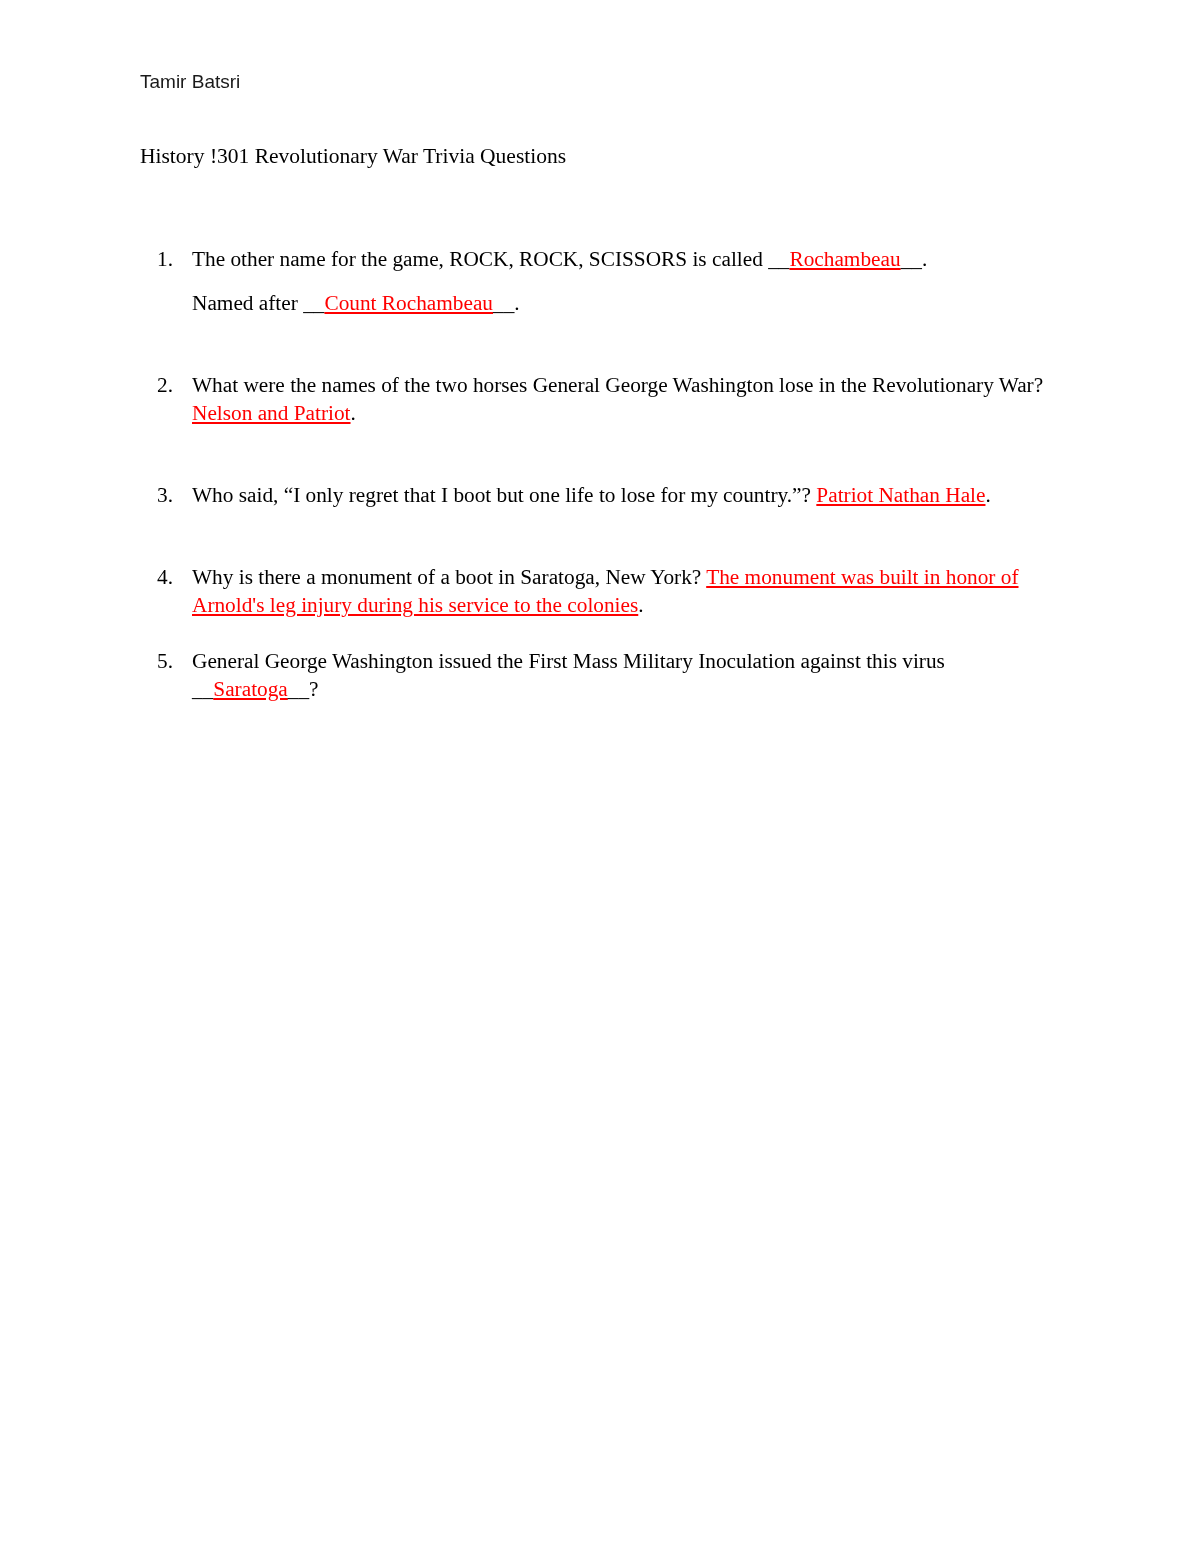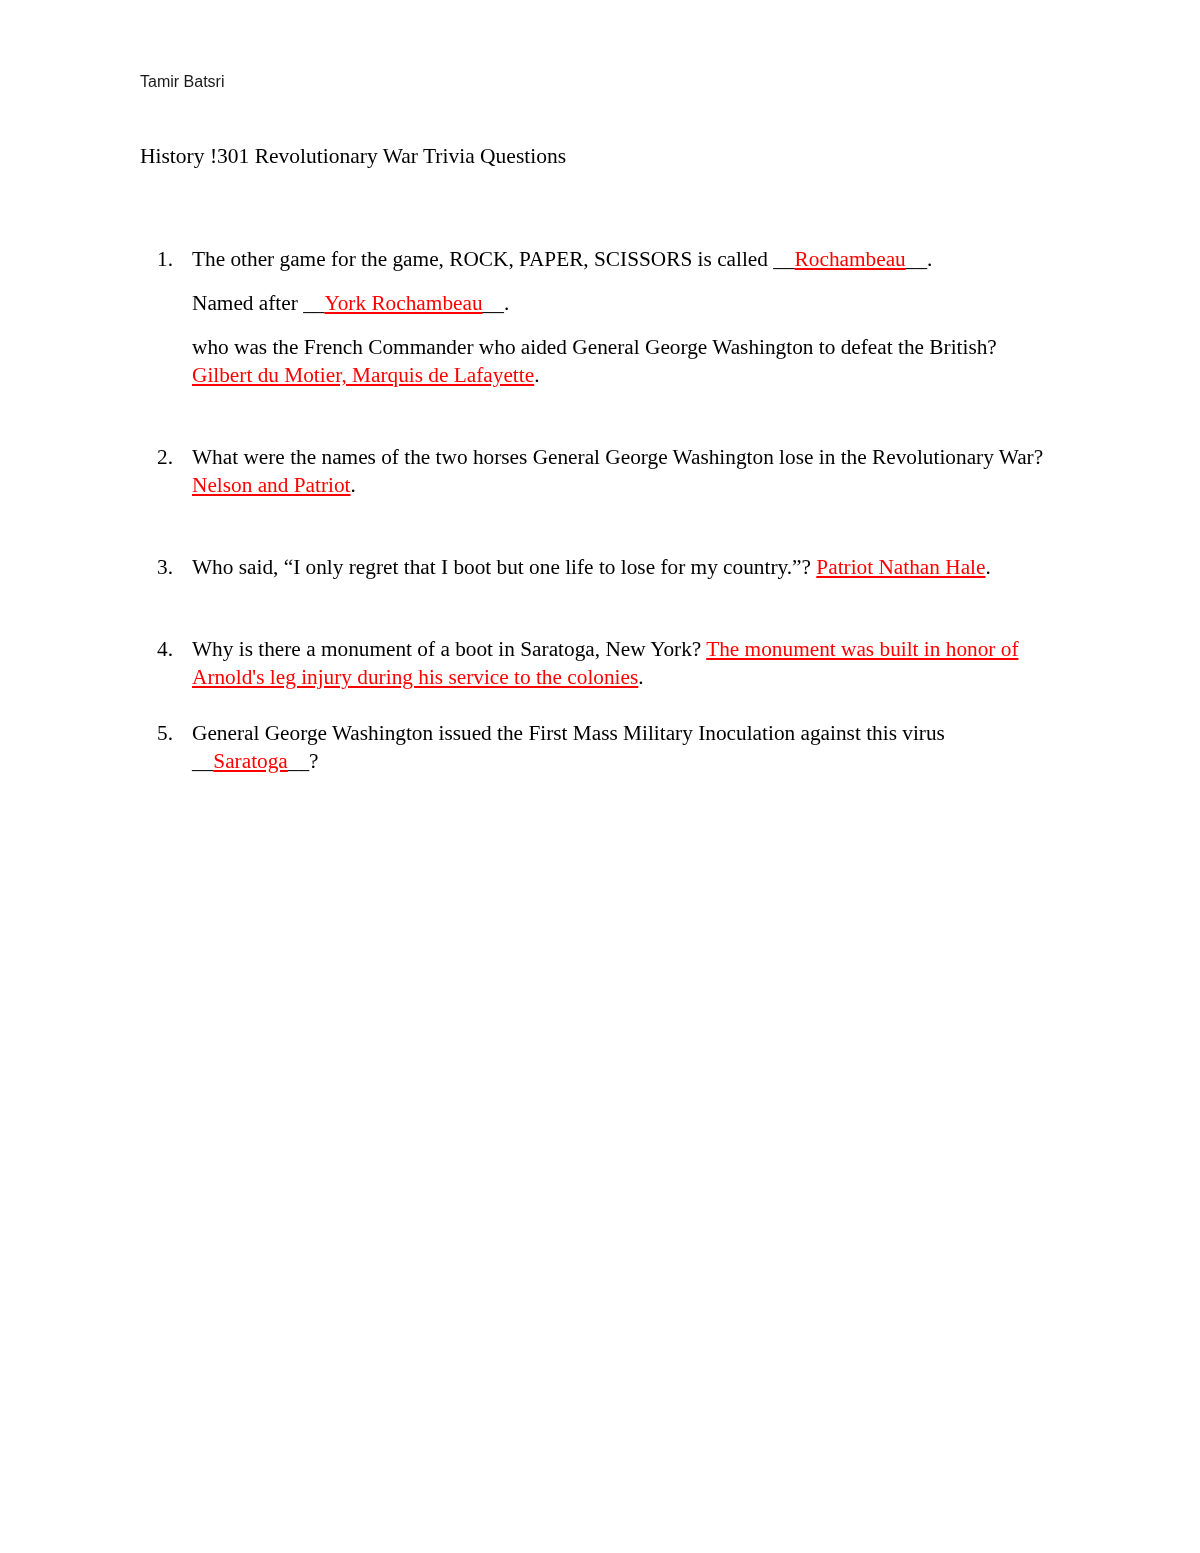--- a/index.html
+++ b/index.html
@@ -13,21 +13,21 @@
     height: 1553px;
     background: #ffffff;
     box-sizing: border-box;
     padding: 70px 140px 0 140px;
     font-family: "Liberation Serif", serif;
     color: #000000;
     overflow: hidden;
   }
   .author {
     font-family: "Liberation Sans", sans-serif;
-    font-size: 16px;
+    font-size: 19px;
     line-height: 24px;
     color: #1a1a1a;
   }
   .title {
     font-size: 21.5px;
     font-weight: normal;
     margin: 48px 0 0 0;
     line-height: 28px;
   }
   .questions {
@@ -74,23 +74,22 @@
 
 <div class="page">
   <div class="author">Tamir Batsri</div>
 
   <h1 class="title">History !301 Revolutionary War Trivia Questions</h1>
 
   <ol class="questions">
       <li class="question">
         <span class="qnum">1.</span>
         <div class="qbody">
-          <p class="para"><span class="seg-black">The other game for the game, ROCK, PAPER, SCISSORS is called __</span><span class="seg-red">Rochambeau</span><span class="seg-black">__.</span></p>
-          <p class="para"><span class="seg-black">Named after __</span><span class="seg-red">York Rochambeau</span><span class="seg-black">__.</span></p>
-          <p class="para"><span class="seg-black">who was the French Commander who aided General George Washington to defeat the British? </span><span class="seg-red">Gilbert du Motier, Marquis de Lafayette</span><span class="seg-black">.</span></p>
+          <p class="para"><span class="seg-black">The other name for the game, ROCK, ROCK, SCISSORS is called __</span><span class="seg-red">Rochambeau</span><span class="seg-black">__.</span></p>
+          <p class="para"><span class="seg-black">Named after __</span><span class="seg-red">Count Rochambeau</span><span class="seg-black">__.</span></p>
         </div>
       </li>
       <li class="question">
         <span class="qnum">2.</span>
         <div class="qbody">
           <p class="para"><span class="seg-black">What were the names of the two horses General George Washington lose in the Revolutionary War? </span><span class="seg-red">Nelson and Patriot</span><span class="seg-black">.</span></p>
         </div>
       </li>
       <li class="question">
         <span class="qnum">3.</span>

